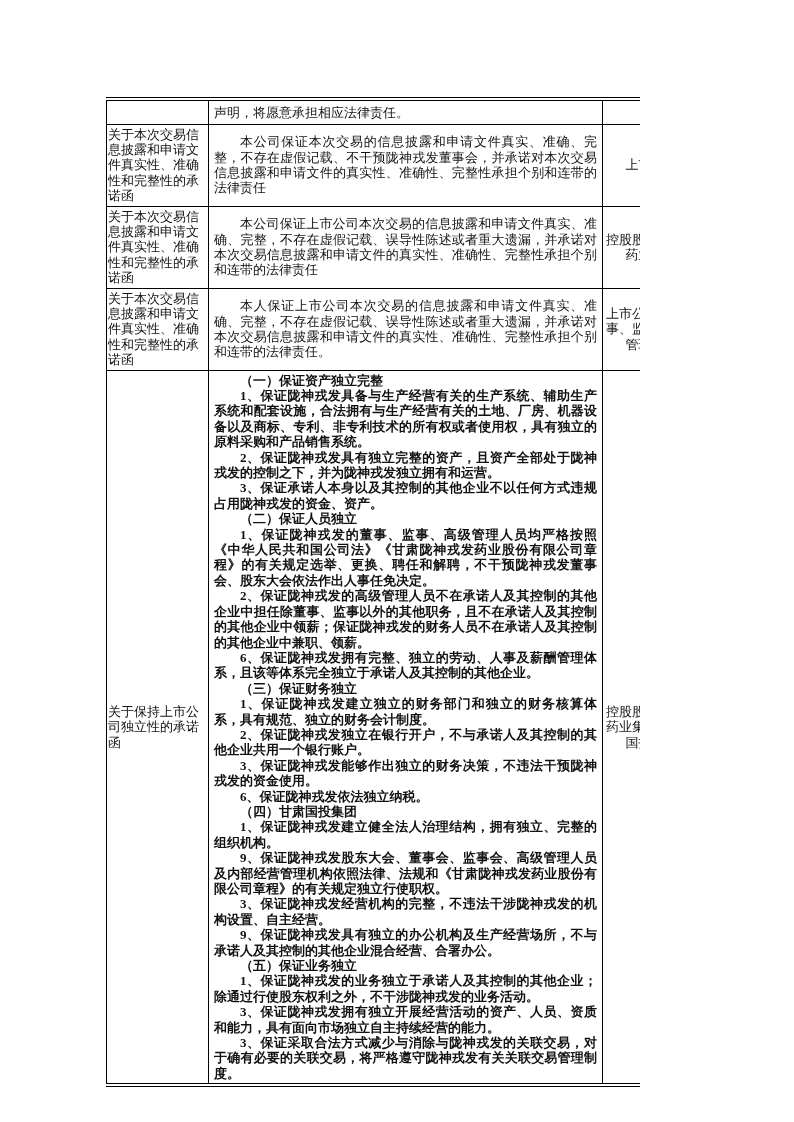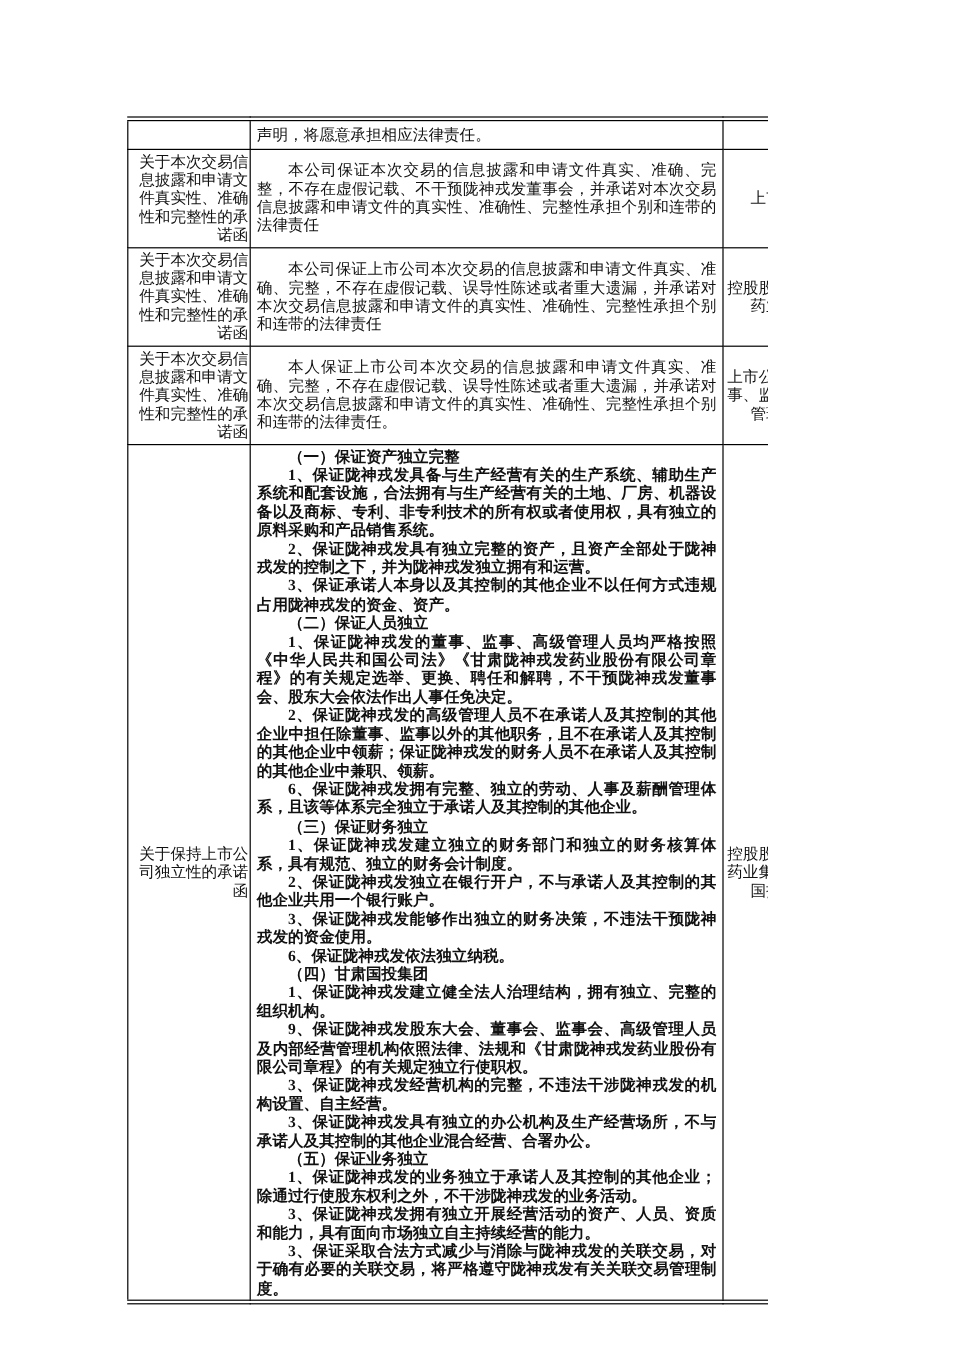--- a/index.html
+++ b/index.html
@@ -20,21 +20,21 @@
     border-bottom:4px double #000;
   }
   table.commitments td {
     border:1px solid #000;
     vertical-align:middle;
     font-size:13px;
     line-height:15.4px;
     overflow:hidden;
   }
   td.title-cell {
-    text-align:right;
+    text-align:left;
     padding:2px 1px;
     font-size:12.5px;
     line-height:16px;
   }
   td.content-cell {
     text-align:justify;
     padding:2px 5px;
   }
   td.content-cell p {
     margin:0;
@@ -112,21 +112,21 @@
         <p>6、保证陇神戎发拥有完整、独立的劳动、人事及薪酬管理体系，且该等体系完全独立于承诺人及其控制的其他企业。</p>
         <p>（三）保证财务独立</p>
         <p>1、保证陇神戎发建立独立的财务部门和独立的财务核算体系，具有规范、独立的财务会计制度。</p>
         <p>2、保证陇神戎发独立在银行开户，不与承诺人及其控制的其他企业共用一个银行账户。</p>
         <p>3、保证陇神戎发能够作出独立的财务决策，不违法干预陇神戎发的资金使用。</p>
         <p>6、保证陇神戎发依法独立纳税。</p>
         <p>（四）甘肃国投集团</p>
         <p>1、保证陇神戎发建立健全法人治理结构，拥有独立、完整的组织机构。</p>
         <p>9、保证陇神戎发股东大会、董事会、监事会、高级管理人员及内部经营管理机构依照法律、法规和《甘肃陇神戎发药业股份有限公司章程》的有关规定独立行使职权。</p>
         <p>3、保证陇神戎发经营机构的完整，不违法干涉陇神戎发的机构设置、自主经营。</p>
-        <p>3、保证陇神戎发具有独立的办公机构及生产经营场所，不与承诺人及其控制的其他企业混合经营、合署办公。</p>
+        <p>9、保证陇神戎发具有独立的办公机构及生产经营场所，不与承诺人及其控制的其他企业混合经营、合署办公。</p>
         <p>（五）保证业务独立</p>
         <p>1、保证陇神戎发的业务独立于承诺人及其控制的其他企业；除通过行使股东权利之外，不干涉陇神戎发的业务活动。</p>
         <p>3、保证陇神戎发拥有独立开展经营活动的资产、人员、资质和能力，具有面向市场独立自主持续经营的能力。</p>
         <p>3、保证采取合法方式减少与消除与陇神戎发的关联交易，对于确有必要的关联交易，将严格遵守陇神戎发有关关联交易管理制度。</p>
       </td>
       <td class="party-cell">控股股东：甘肃药业集团、甘肃国投集团</td>
     </tr>
   </tbody>
     </table>
 

